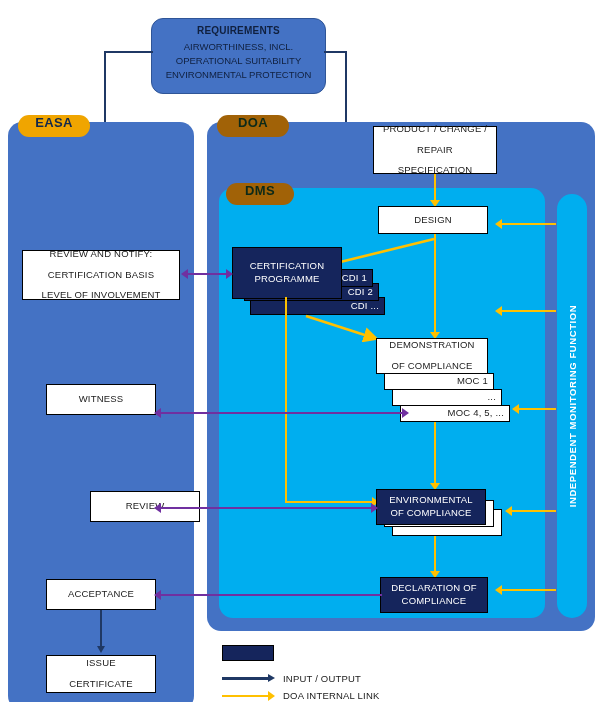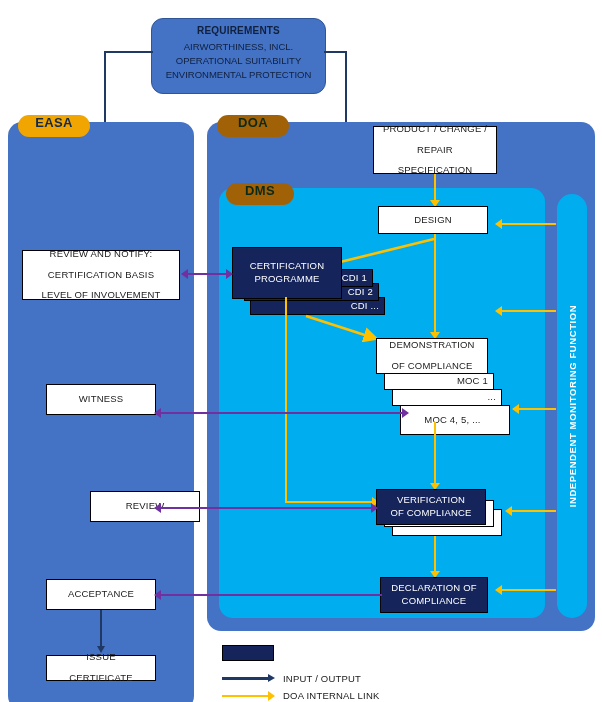--- a/index.html
+++ b/index.html
@@ -103,21 +103,21 @@
   </div>
 
   <div class="abs wbox" style="left:46px;top:475px;width:110px;height:31px;margin-left:44px;">
     <div>REVIEW</div>
   </div>
 
   <div class="abs wbox" style="left:46px;top:563px;width:110px;height:31px;">
     <div>ACCEPTANCE</div>
   </div>
 
-  <div class="abs wbox" style="left:46px;top:639px;width:110px;height:26px;flex-direction:column;">
+  <div class="abs wbox" style="left:46px;top:639px;width:110px;height:38px;flex-direction:column;">
     <div>ISSUE</div>
     <div>CERTIFICATE</div>
   </div>
 
   <div class="ln vb abs" style="left:100px;top:594px;height:37px;"></div>
   <div class="ah ah-d-b abs" style="left:96.5px;top:630px;"></div>
 
   <div class="abs panel doa-panel" style="left:207px;top:106px;width:388px;height:509px;"></div>
   <div class="abs tab tab-green" style="left:217px;top:99px;width:72px;height:22px;">
     <span>DOA</span>
@@ -172,41 +172,41 @@
   </div>
 
   <svg class="abs" style="left:300px;top:296px;width:90px;height:36px;" viewBox="0 0 90 36">
     <path d="M6,4 L74,26" stroke="#FFC000" stroke-width="2.6" fill="none" marker-end="url(#yhead)"></path>
   </svg>
 
   <div class="ln vy abs" style="left:285px;top:281px;height:206px;"></div>
   <div class="ln hy abs" style="left:285px;top:484.6px;width:90px;"></div>
   <div class="ah ah-r-y abs" style="left:372px;top:480.8px;"></div>
 
-  <div class="abs wbox right" style="left:400px;top:389px;width:110px;height:30px;justify-content:center;">
+  <div class="abs wbox right" style="left:400px;top:389px;width:110px;height:17px;">
     <span>MOC 4, 5, ...</span>
   </div>
   <div class="abs wbox right" style="left:392px;top:373px;width:110px;height:17px;">
     <span>...</span>
   </div>
   <div class="abs wbox right" style="left:384px;top:357px;width:110px;height:17px;">
     <span>MOC 1</span>
   </div>
   <div class="abs wbox" style="left:376px;top:322px;width:112px;height:36px;flex-direction:column;">
     <div>DEMONSTRATION</div>
     <div>OF COMPLIANCE</div>
   </div>
 
   <div class="ln vy abs" style="left:433.8px;top:406px;height:63px;"></div>
   <div class="ah ah-d-y abs" style="left:430px;top:467px;"></div>
 
   <div class="abs wbox" style="left:392px;top:493px;width:110px;height:27px;"></div>
   <div class="abs wbox" style="left:384px;top:484px;width:110px;height:27px;"></div>
   <div class="abs nbox" style="left:376px;top:473px;width:110px;height:36px;flex-direction:column;">
-    <div>VERIFICATION</div>
+    <div>ENVIRONMENTAL</div>
     <div>OF COMPLIANCE</div>
   </div>
 
   <div class="ln vy abs" style="left:433.8px;top:520px;height:38px;"></div>
   <div class="ah ah-d-y abs" style="left:430px;top:555px;"></div>
 
   <div class="abs nbox" style="left:380px;top:561px;width:108px;height:36px;flex-direction:column;">
     <div>DECLARATION OF</div>
     <div>COMPLIANCE</div>
   </div>

